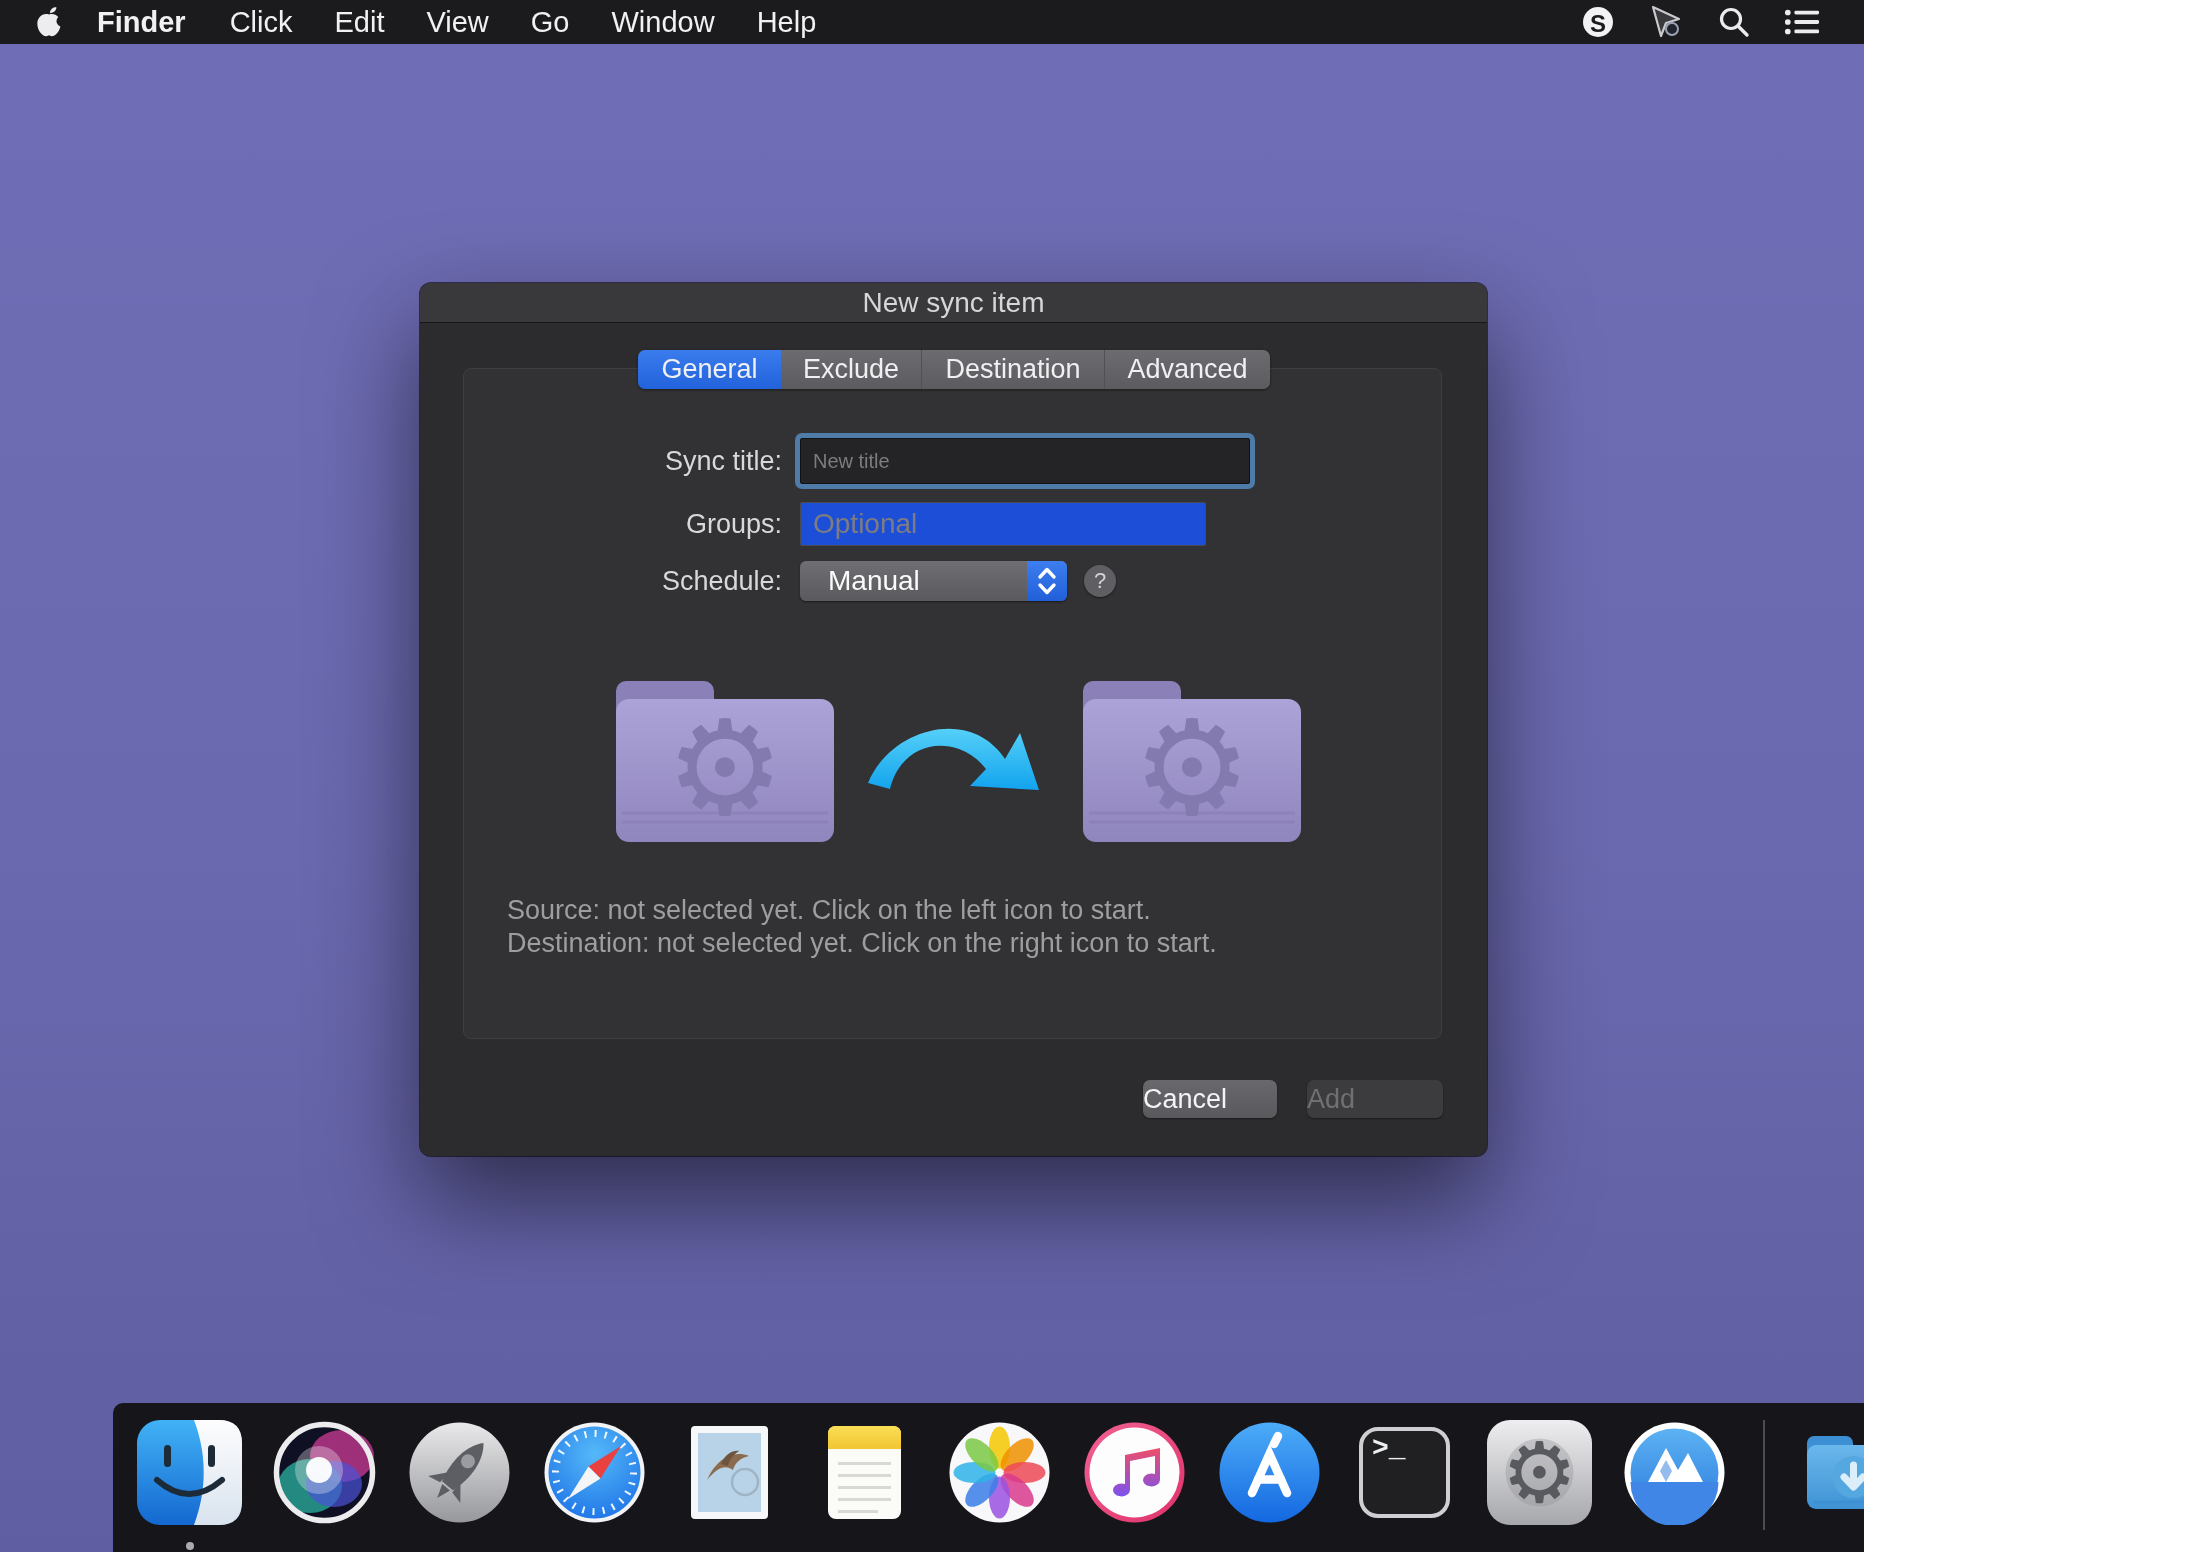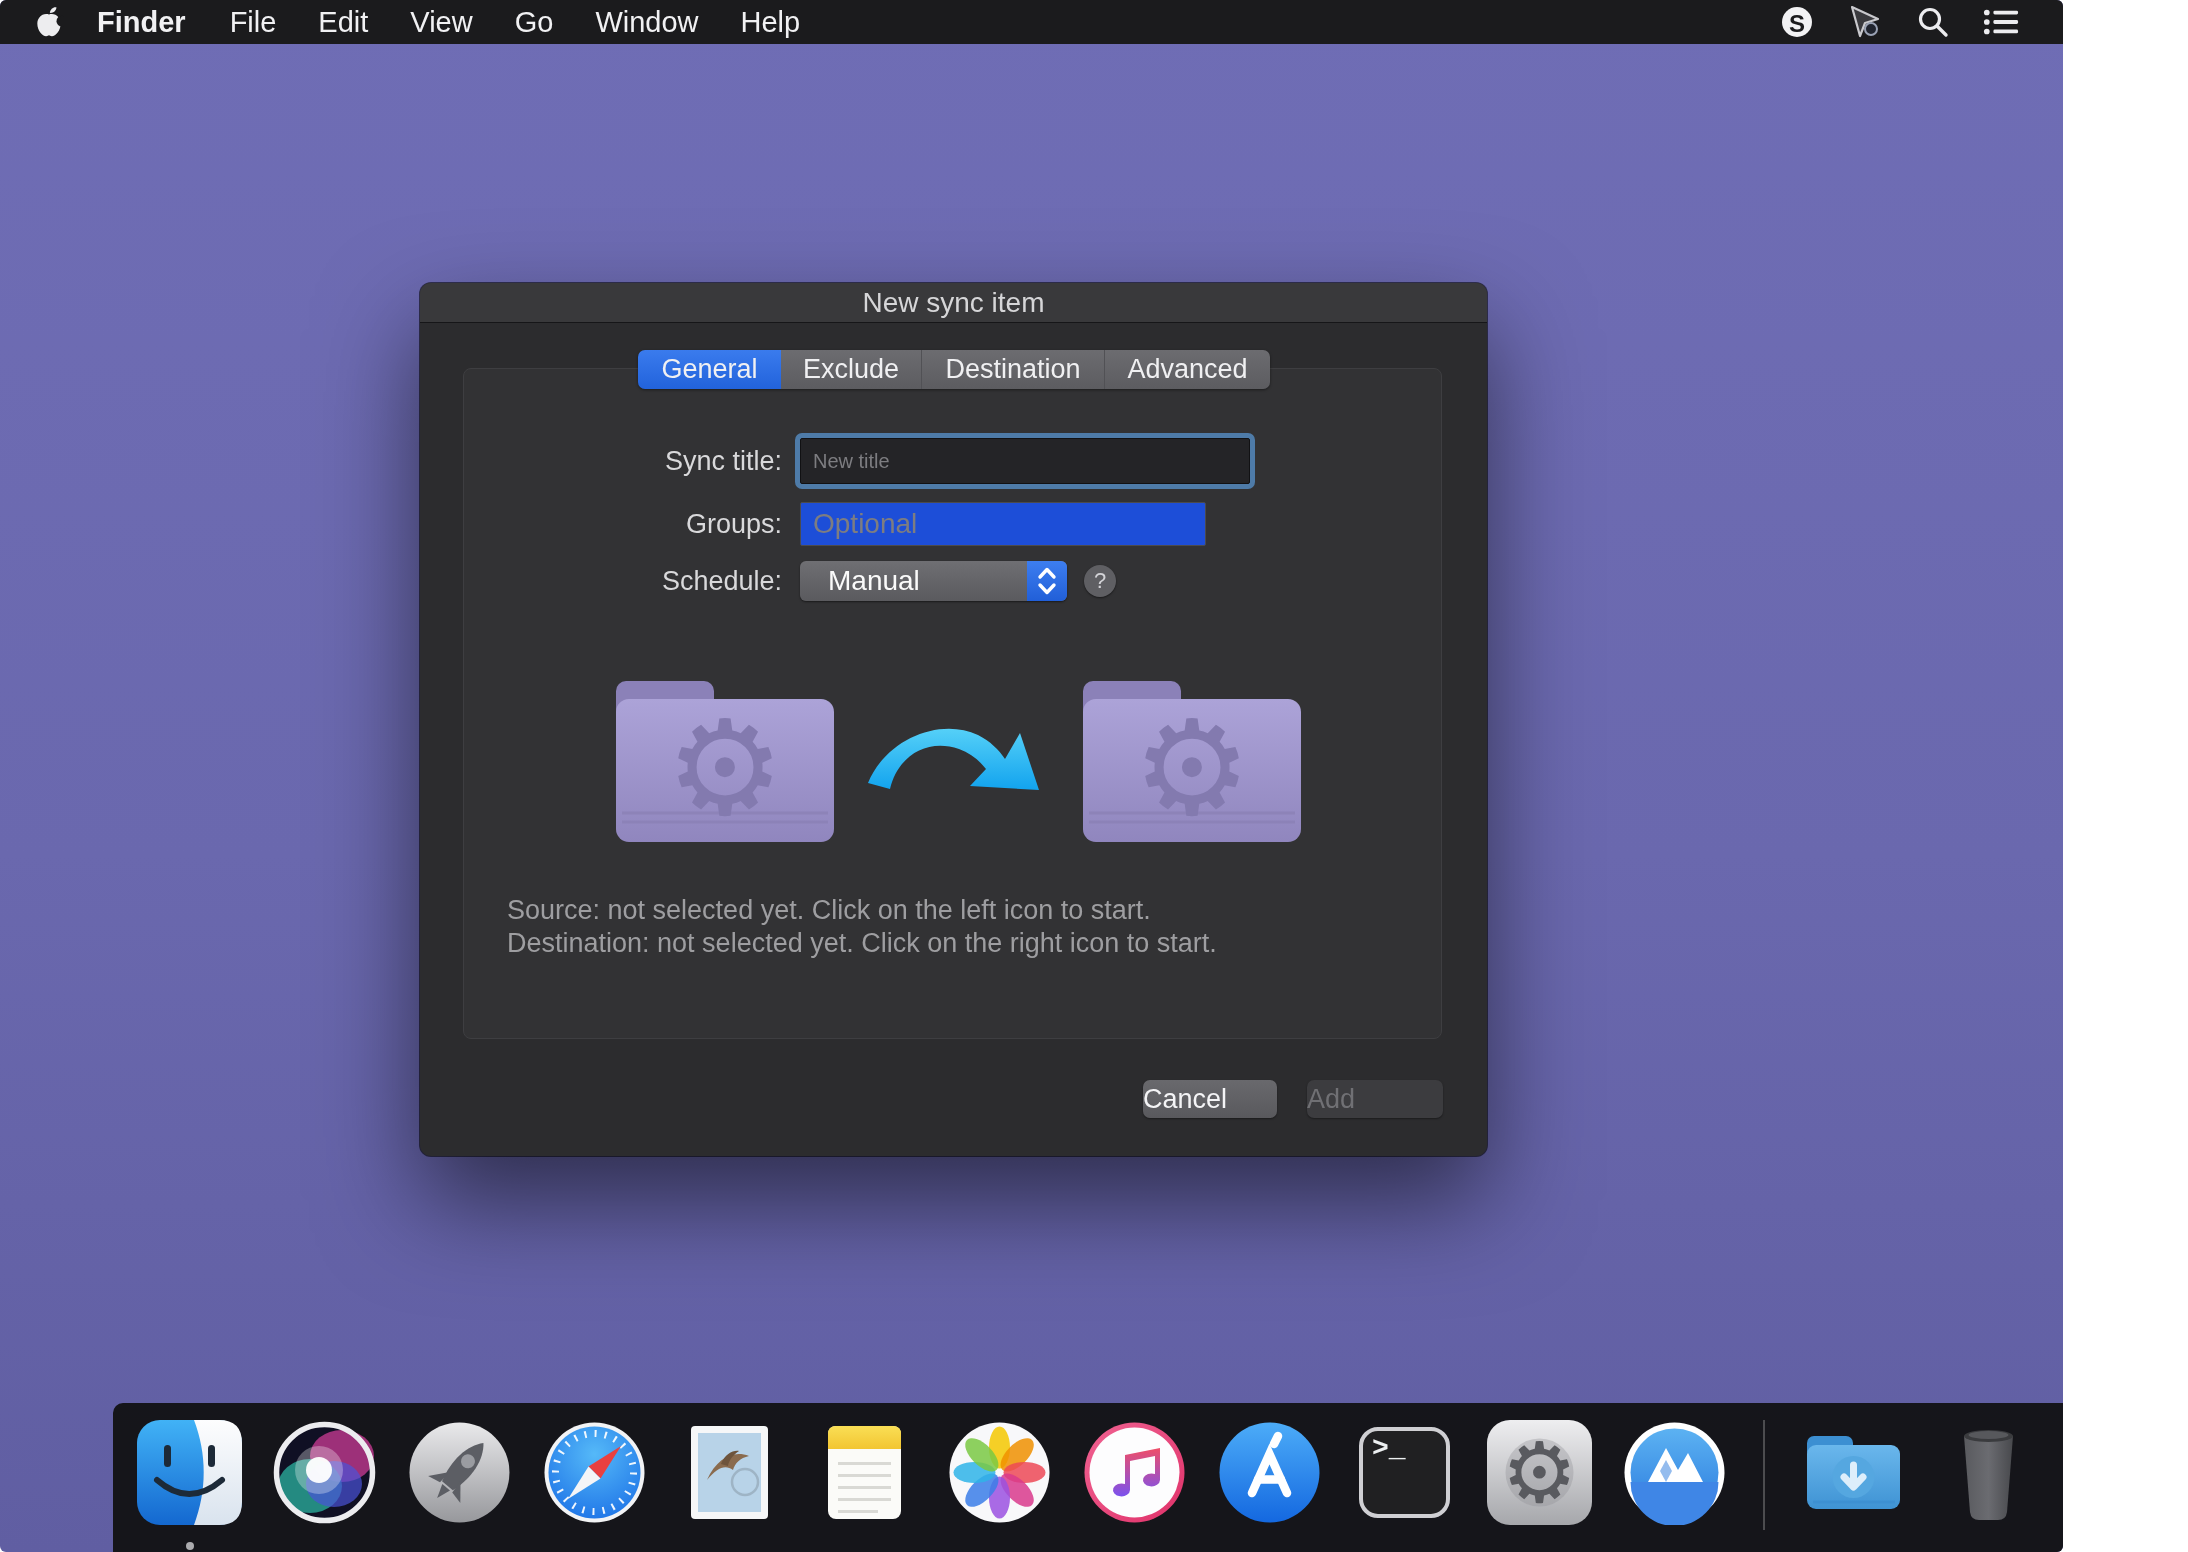--- a/index.html
+++ b/index.html
@@ -1,17 +1,17 @@
 <!DOCTYPE html>
 <html><head>
 <meta charset="utf-8">
 <style>
   html,body{margin:0;padding:0;}
   body{width:2188px;height:1552px;overflow:hidden;font-family:"Liberation Sans",sans-serif;}
-  #screen{position:relative;width:2063px;height:1552px;background:linear-gradient(180deg,#6f6db5 0%,#6a68ae 55%,#605ea2 100%);overflow:hidden;border-radius:6px;}
+  #screen{position:relative;width:1864px;height:1552px;background:linear-gradient(180deg,#6f6db5 0%,#6a68ae 55%,#605ea2 100%);overflow:hidden;}
 
   
   .menubar{position:absolute;left:0;top:0;width:100%;height:44px;background:#1b1b1d;display:flex;align-items:center;color:#f1f1f3;font-size:29px;}
   .apple{margin-left:34px;margin-right:10px;display:flex;align-items:center;}
   .menu-item{padding:0 21px;line-height:44px;}
   .menu-item.bold{font-weight:bold;padding:0 23px;}
   .menu-status{margin-left:auto;display:flex;align-items:center;gap:32px;padding-right:44px;}
   .mstat{display:flex;align-items:center;justify-content:center;width:36px;height:36px;}
 
   
@@ -60,21 +60,21 @@
 
   <div class="menubar">
     <span class="apple">
       <svg width="30" height="36" viewBox="0 0 36 40">
         <path fill="#ededef" d="M18,11 C10,8.5 4,15 4,22 C4,30 10,37 14.5,37 C16.5,37 17,36 18,36 C19,36 19.5,37 21.5,37 C26,37 32,30 32,22 C32,15 26,8.5 18,11 Z"></path>
         <circle cx="33.5" cy="19" r="6.5" fill="#1b1b1d"></circle>
         <path fill="#ededef" d="M19,9 C19.5,4.5 23.5,1.5 27,2.5 C26.5,6.5 23,9.5 19,9 Z"></path>
       </svg>
     </span>
     <span class="menu-item bold">Finder</span>
-    <span class="menu-item">File</span>
+    <span class="menu-item">Click</span>
     <span class="menu-item">Edit</span>
     <span class="menu-item">View</span>
     <span class="menu-item">Go</span>
     <span class="menu-item">Window</span>
     <span class="menu-item">Help</span>
 
     <div class="menu-status">
       <span class="mstat">
         <svg width="34" height="34" viewBox="0 0 34 34">
           <circle cx="17" cy="17" r="15" fill="#f2f2f4"></circle>

